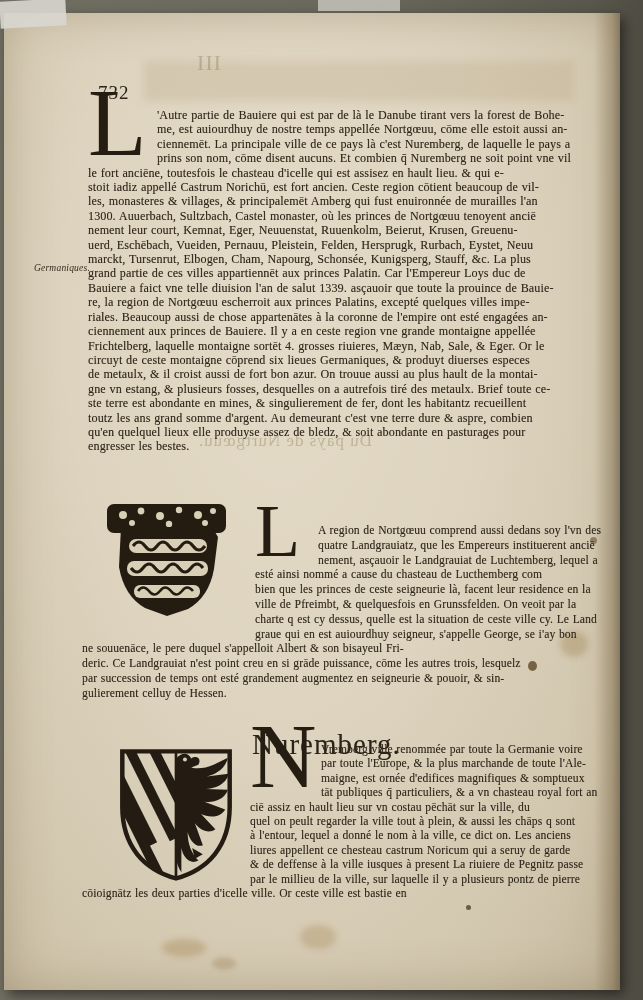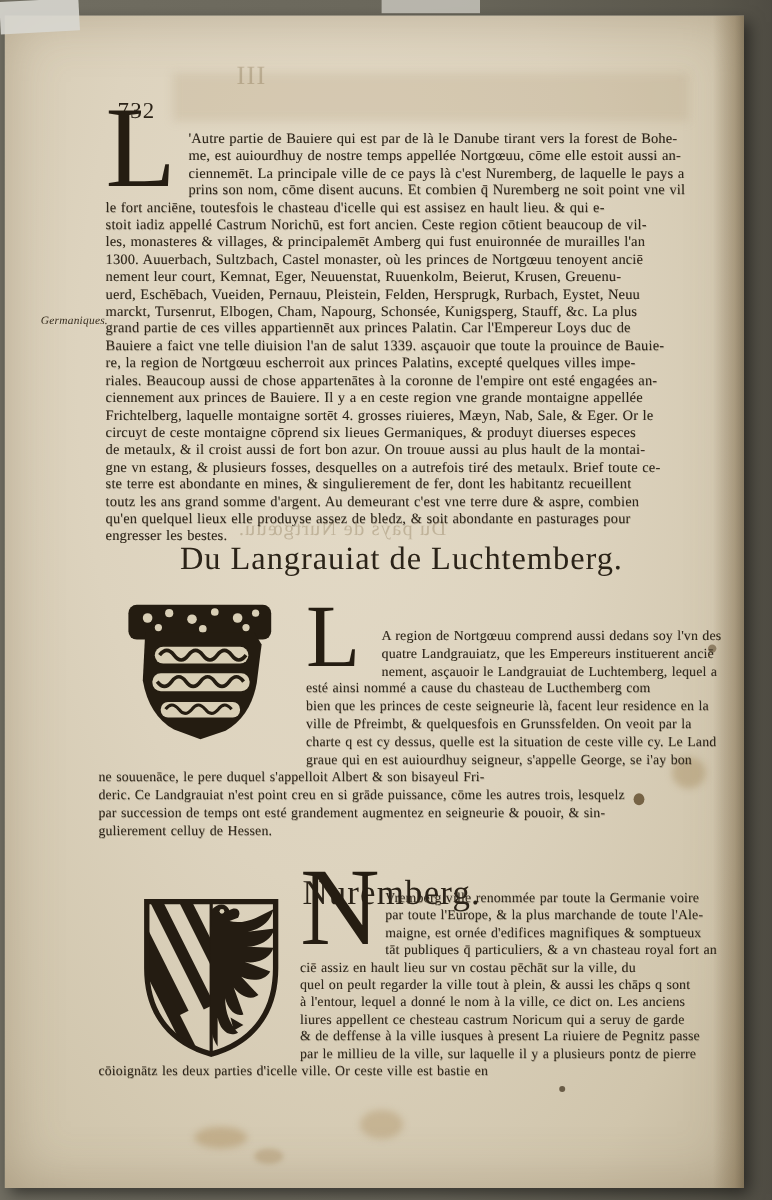--- a/index.html
+++ b/index.html
@@ -93,21 +93,20 @@
 circuyt de ceste montaigne cōprend six lieues Germaniques, &amp; produyt diuerses especes
 de metaulx, &amp; il croist aussi de fort bon azur. On trouue aussi au plus hault de la montai-
 gne vn estang, &amp; plusieurs fosses, desquelles on a autrefois tiré des metaulx. Brief toute ce-
 ste terre est abondante en mines, &amp; singulierement de fer, dont les habitantz recueillent
 toutz les ans grand somme d'argent. Au demeurant c'est vne terre dure &amp; aspre, combien
 qu'en quelquel lieux elle produyse assez de bledz, &amp; soit abondante en pasturages pour
 engresser les bestes.</div>
   </div>
   <div class="margin-note">Germaniques.</div>
 
-  <div class="heading1 ink">Du Langrauiat de Luchtemberg.</div>
   <div class="sec2">
     <div class="woodcut-float wc1">
       <svg width="123" height="115" viewBox="0 0 123 115" xmlns="http://www.w3.org/2000/svg">
         <rect x="2" y="1" width="119" height="29" rx="7" fill="#241c11"></rect>
         <circle cx="18" cy="12" r="4" fill="#d9cfb6"></circle>
           <circle cx="36" cy="8" r="3.4" fill="#d9cfb6"></circle>
         <circle cx="55" cy="13" r="4" fill="#d9cfb6"></circle>
           <circle cx="74" cy="7" r="3.2" fill="#d9cfb6"></circle>
         <circle cx="93" cy="12" r="4" fill="#d9cfb6"></circle>
           <circle cx="108" cy="8" r="3" fill="#d9cfb6"></circle>

